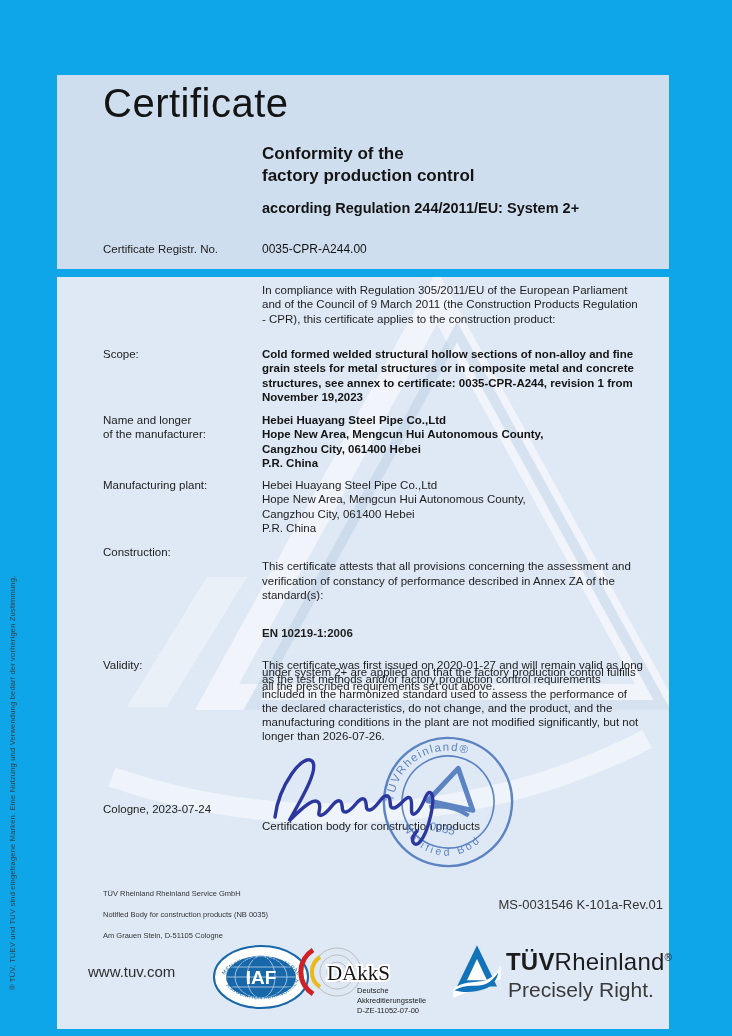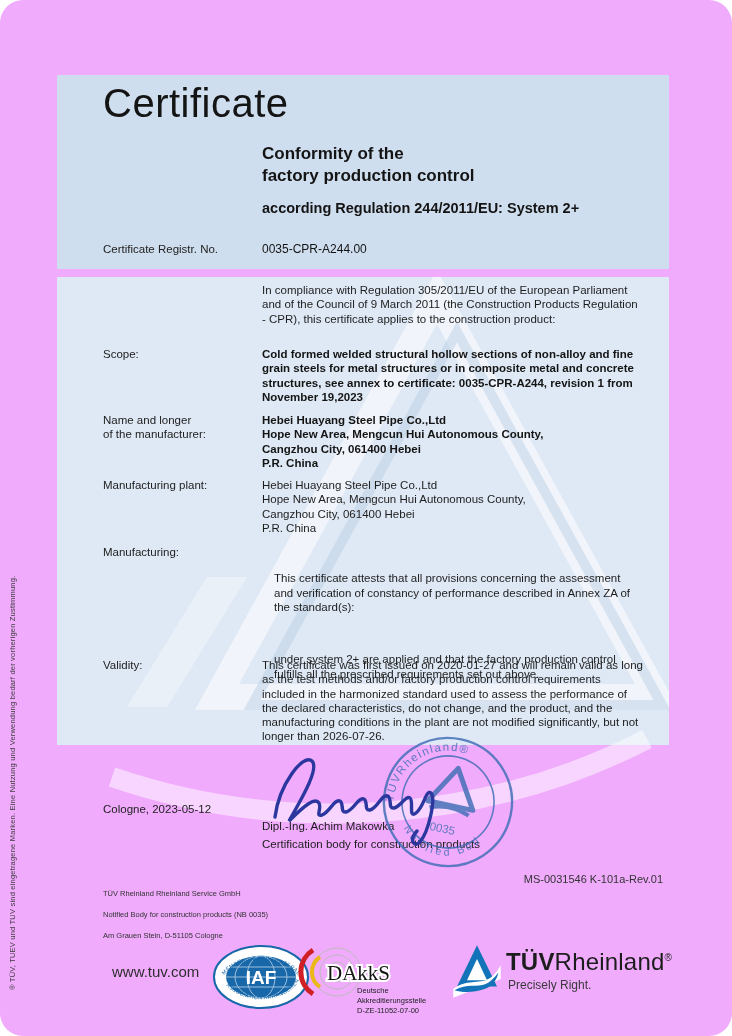--- a/index.html
+++ b/index.html
@@ -1,21 +1,21 @@
 <!DOCTYPE html>
 <html><head>
 <meta charset="utf-8">
 <style>
   html,body { margin:0; padding:0; }
   body {
     width:732px; height:1036px; position:relative; background:#ffffff;
     font-family:"Liberation Sans", sans-serif; color:#1d1d1d;
     -webkit-font-smoothing:antialiased;
   }
-  .page { position:absolute; inset:0; overflow:hidden; background:#f0abfc;border-radius:23px; }
+  .page { position:absolute; inset:0; overflow:hidden; background:#0ea5e9; }
 
   
   .side-note {
     position:absolute; left:8px; top:990px; width:470px;
     transform:rotate(-90deg); transform-origin:0 0;
     font-size:7.5px; color:#3c3c3c; white-space:nowrap; letter-spacing:.2px;
   }
 
   
   .top-block {
@@ -31,63 +31,63 @@
     line-height:1.32; white-space:pre-line; color:#141414;
   }
   .cert-regulation {
     position:absolute; left:205px; top:125px; font-size:14.5px; font-weight:bold; color:#141414;
   }
   .reg-label { position:absolute; left:46px; top:168px; font-size:11.5px; color:#222; }
   .reg-value { position:absolute; left:205px; top:167px; font-size:12px; font-weight:normal; color:#141414; }
 
   
   .body-block {
-    position:absolute; left:57px; top:277px; width:612px; height:468px;
+    position:absolute; left:57px; top:277px; width:612px; height:752px;
     background:#dfe9f5;
   }
   .watermark { position:absolute; inset:0; z-index:0; pointer-events:none; }
   .row { position:absolute; left:0; width:612px; z-index:2; }
   .lbl {
     position:absolute; left:46px; width:152px; font-size:11.5px; line-height:1.25;
     color:#222; white-space:pre-line;
   }
   .val {
     position:absolute; left:205px; width:382px; font-size:11.5px; line-height:1.24;
     color:#1d1d1d; white-space:pre-line;
   }
   .val.bold { font-weight:bold; color:#141414; }
   .spec-standard { font-weight:bold; margin:10px 0; }
-  .spec-para { margin:12px; }
+  .spec-para { margin:0; }
 
   .signature-svg { position:absolute; left:200px; top:466px; z-index:4; }
   .stamp-svg { position:absolute; left:322px; top:456px; z-index:3; opacity:.82; }
 
   .place-date { position:absolute; left:46px; top:526px; font-size:11.5px; color:#222; z-index:2; }
   .signer { position:absolute; left:205px; top:541px; font-size:11.5px; line-height:1.55; color:#1d1d1d; z-index:2; }
 
   .small-print {
     position:absolute; left:46px; top:601px; font-size:7.5px; line-height:1.4;
     color:#333; white-space:pre-line; z-index:2;
   }
-  .doc-number { position:absolute; right:6px; top:596px; font-size:11px; color:#333; z-index:2;margin-left:12px; }
-
-  
-  .website { position:absolute; left:88px; top:963px; font-size:15px; color:#2e2e2e;margin-left:24px; }
+  .doc-number { position:absolute; right:6px; top:620px; font-size:13px; color:#333; z-index:2;margin-left:12px; }
+
+  
+  .website { position:absolute; left:88px; top:963px; font-size:15px; color:#2e2e2e; }
   .iaf-logo { position:absolute; left:211px; top:944px; }
   .dakks-logo { position:absolute; left:287px; top:944px; }
   .dakks-details {
     position:absolute; left:357px; top:986px; font-size:7.5px; line-height:1.32;
     color:#222; white-space:pre-line;
   }
   .tuv-logo { position:absolute; left:452px; top:936px; width:240px; height:74px; }
   .tuv-tri { position:absolute; left:0; top:4px; }
   .tuv-word { position:absolute; left:54px; top:12px; font-size:24px; color:#1d1d1d; letter-spacing:.2px; }
   .tuv-word b { font-weight:bold; }
   .tuv-word sup { font-size:10px; vertical-align:super; }
-  .tuv-tagline { position:absolute; left:56px; top:42px; font-size:12px; color:#3a3a3a; }
+  .tuv-tagline { position:absolute; left:56px; top:42px; font-size:21px; color:#3a3a3a; }
 </style>
 </head>
 <body>
 
 <div class="page">
 
   <div class="side-note">® TÜV, TUEV und TUV sind eingetragene Marken. Eine Nutzung und Verwendung bedarf der vorherigen Zustimmung.</div>
 
   <div class="top-block">
     <div class="cert-title">Certificate</div>
@@ -127,23 +127,24 @@
 
     <div class="row" style="top:201px">
       <div class="lbl">Manufacturing plant:</div>
       <div class="val">Hebei Huayang Steel Pipe Co.,Ltd
 Hope New Area, Mengcun Hui Autonomous County,
 Cangzhou City, 061400 Hebei
 P.R. China</div>
     </div>
 
     <div class="row" style="top:268px">
-      <div class="lbl">Manufacturing:</div>
+      <div class="lbl">Construction:</div>
       <div class="val">
         <div class="spec-para">This certificate attests that all provisions concerning the assessment and verification of constancy of performance described in Annex ZA of the standard(s):</div>
+        <div class="spec-standard">EN 10219-1:2006</div>
         <div class="spec-para">under system 2+ are applied and that the factory production control fulfills all the prescribed requirements set out above.</div>
       </div>
     </div>
 
     <div class="row" style="top:381px">
       <div class="lbl">Validity:</div>
       <div class="val">This certificate was first issued on 2020-01-27 and will remain valid as long as the test methods and/or factory production control requirements included in the harmonized standard used to assess the performance of the declared characteristics, do not change, and the product, and the manufacturing conditions in the plant are not modified significantly, but not longer than 2026-07-26.</div>
     </div>
 
     <svg class="stamp-svg" width="138" height="138" viewBox="0 0 138 138">
@@ -170,24 +171,23 @@
 
     <svg class="signature-svg" width="220" height="110" viewBox="0 0 220 110">
       <path d="M18 74 C22 42 46 10 55 18 C63 26 42 60 32 78
                C48 62 58 54 62 60 C65 66 58 74 65 72 C73 69 77 56 83 58
                C87 60 83 70 89 69 C97 67 101 54 107 56 C111 58 107 68 113 67
                C121 65 125 50 131 53 C135 56 131 66 137 65 C143 64 149 52 153 55
                C157 58 151 76 159 70 C167 64 169 46 174 50 C179 55 172 88 163 99
                C158 105 151 98 160 88" fill="none" stroke="#2b379f" stroke-width="3.4" stroke-linecap="round"></path>
     </svg>
 
-    <div class="place-date">Cologne, 2023-05-12</div>
+    <div class="place-date">Cologne, 2023-07-24</div>
 
     <div class="signer">
-      <div>Dipl.-Ing. Achim Makowka</div>
       <div>Certification body for construction products</div>
     </div>
 
     <div class="small-print">
       <div>TÜV Rheinland Rheinland Service GmbH</div>
       <div>Notified Body for construction products (NB 0035)</div>
       <div>Am Grauen Stein, D-51105 Cologne</div>
     </div>
     <div class="doc-number">MS-0031546 K-101a-Rev.01</div>
   </div>

